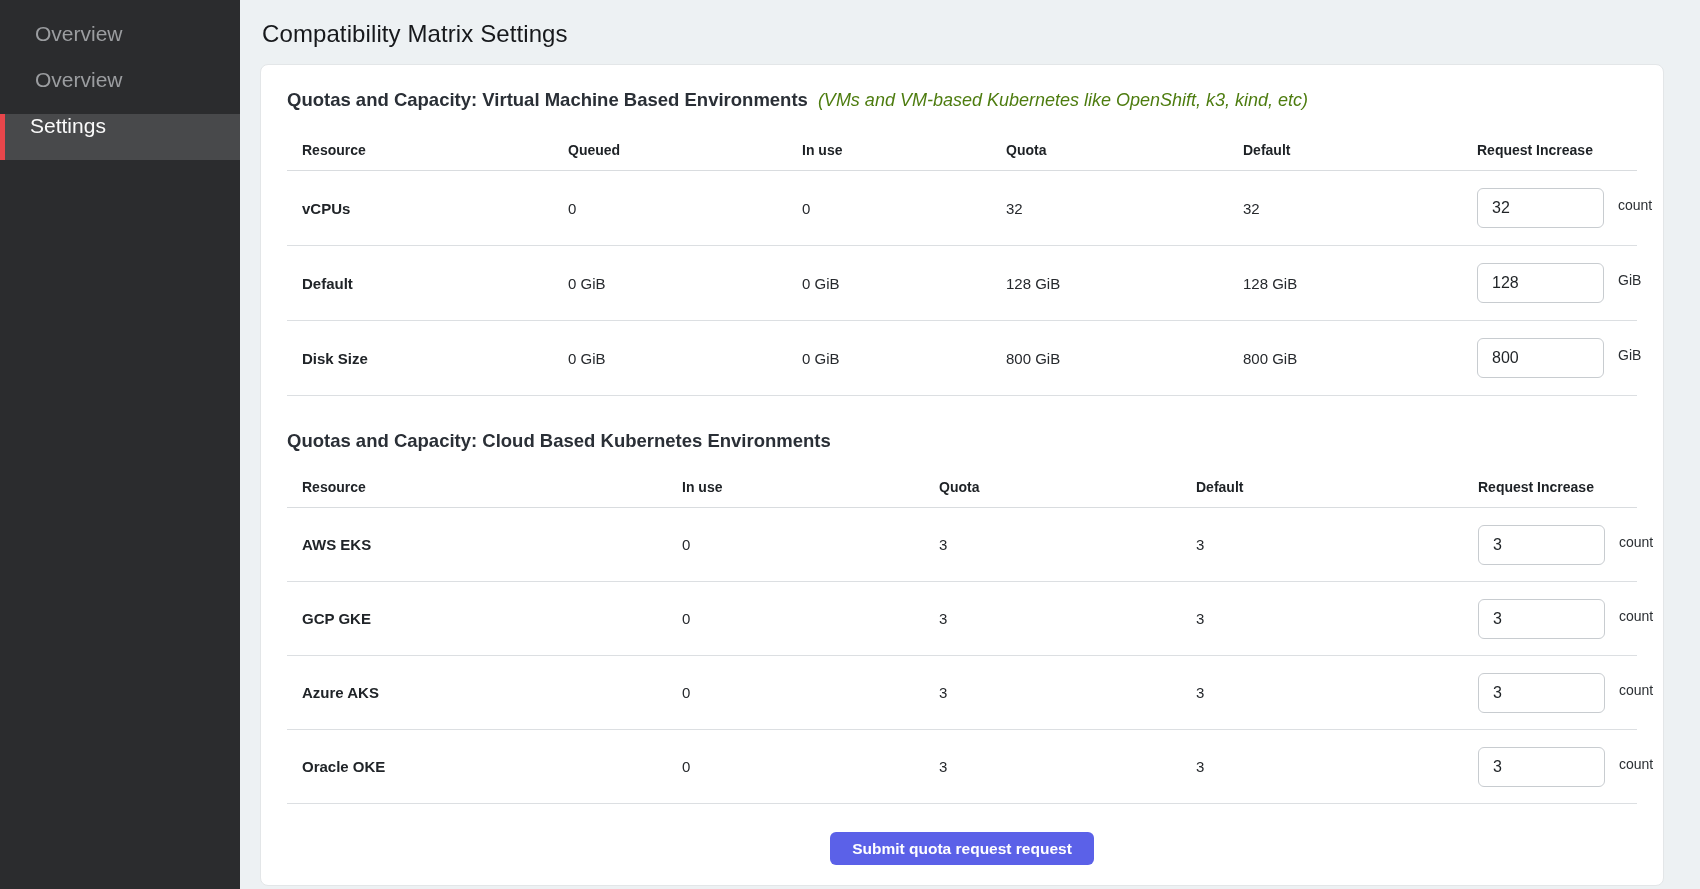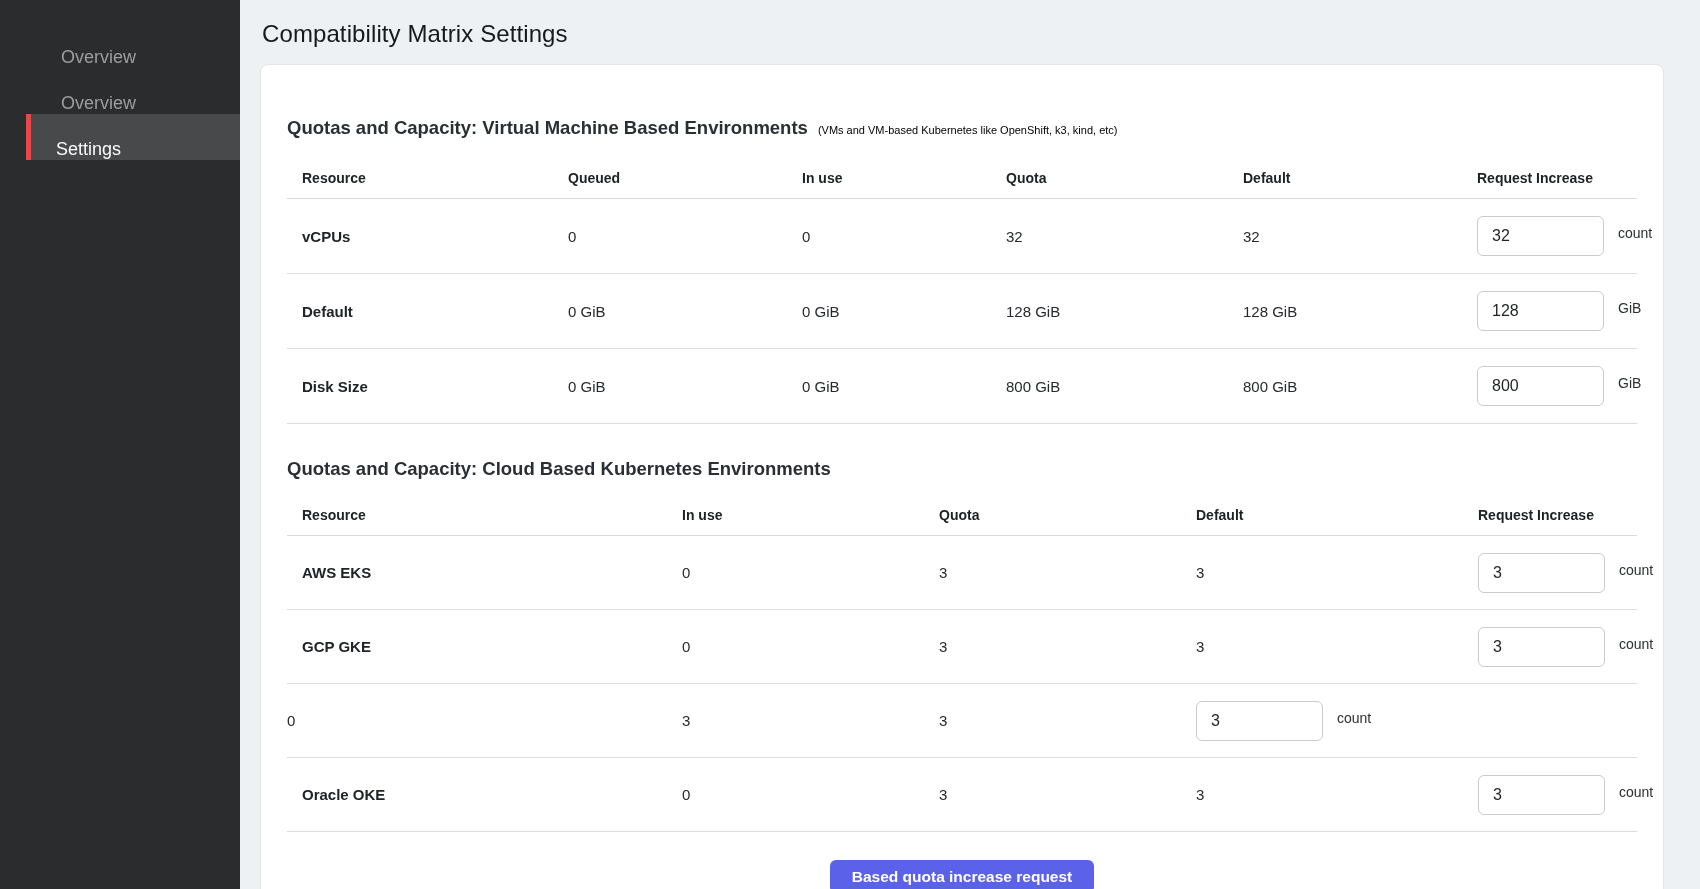--- a/index.html
+++ b/index.html
@@ -16,27 +16,26 @@
   .sidebar {
     width: 240px;
     min-width: 240px;
     height: 100%;
     background: #2b2c2e;
     padding-top: 22px;
   }
   .nav-item {
     height: 46px;
     display: flex;
-    align-items: flex-end;
+    align-items: flex-start;
     padding-left: 30px;
-    font-size: 18px;
+    font-size: 21px;
     color: #9b9da0;
     cursor: pointer;
     border-left: 5px solid transparent;
-    margin-left: 26px;
   }
   .nav-item.active {
     background: #48494b;
     color: #fafafa;
     border-left-color: #e8464b;
     padding-left: 25px;
   }
 
   
   .main {
@@ -57,25 +56,25 @@
     border-radius: 8px;
     padding: 24px 26px 20px 26px;
     min-height: 806px;
   }
 
   .section-head { display: flex; align-items: baseline; gap: 10px; }
   .section-title {
     font-size: 18.5px;
     font-weight: 600;
     color: #2a2f36;
-    margin-top: 28px;
   }
   .section-subtitle {
-    font-size: 11px;
-    color: #000000;
+    font-size: 18px;
+    color: #4d7c0f;
+    font-style: italic;
   }
   .section-title.second { margin-top: 34px; }
 
   
   .grid-row { display: grid; align-items: center; }
   .vm-cols    { grid-template-columns: 281px 234px 204px 237px 234px 1fr; }
   .cloud-cols { grid-template-columns: 395px 257px 257px 282px 1fr; }
 
   .thead {
     height: 42px;
@@ -235,20 +234,21 @@
         <div class="cell">0</div>
         <div class="cell">3</div>
         <div class="cell">3</div>
         <div class="cell request">
           <input class="request-input" type="text" value="3" style="">
           <span class="unit">count</span>
         </div>
       </div>
 
       <div class="grid-row cloud-cols trow">
+        <div class="cell resource">Azure AKS</div>
         <div class="cell">0</div>
         <div class="cell">3</div>
         <div class="cell">3</div>
         <div class="cell request">
           <input class="request-input" type="text" value="3" style="">
           <span class="unit">count</span>
         </div>
       </div>
 
       <div class="grid-row cloud-cols trow">
@@ -257,17 +257,17 @@
         <div class="cell">3</div>
         <div class="cell">3</div>
         <div class="cell request">
           <input class="request-input" type="text" value="3" style="">
           <span class="unit">count</span>
         </div>
       </div>
     </div>
 
     <div class="submit-row">
-      <button class="submit-btn">Based quota increase request</button>
+      <button class="submit-btn">Submit quota request request</button>
     </div>
 
   </div>
 </main>
 
 </body></html>

